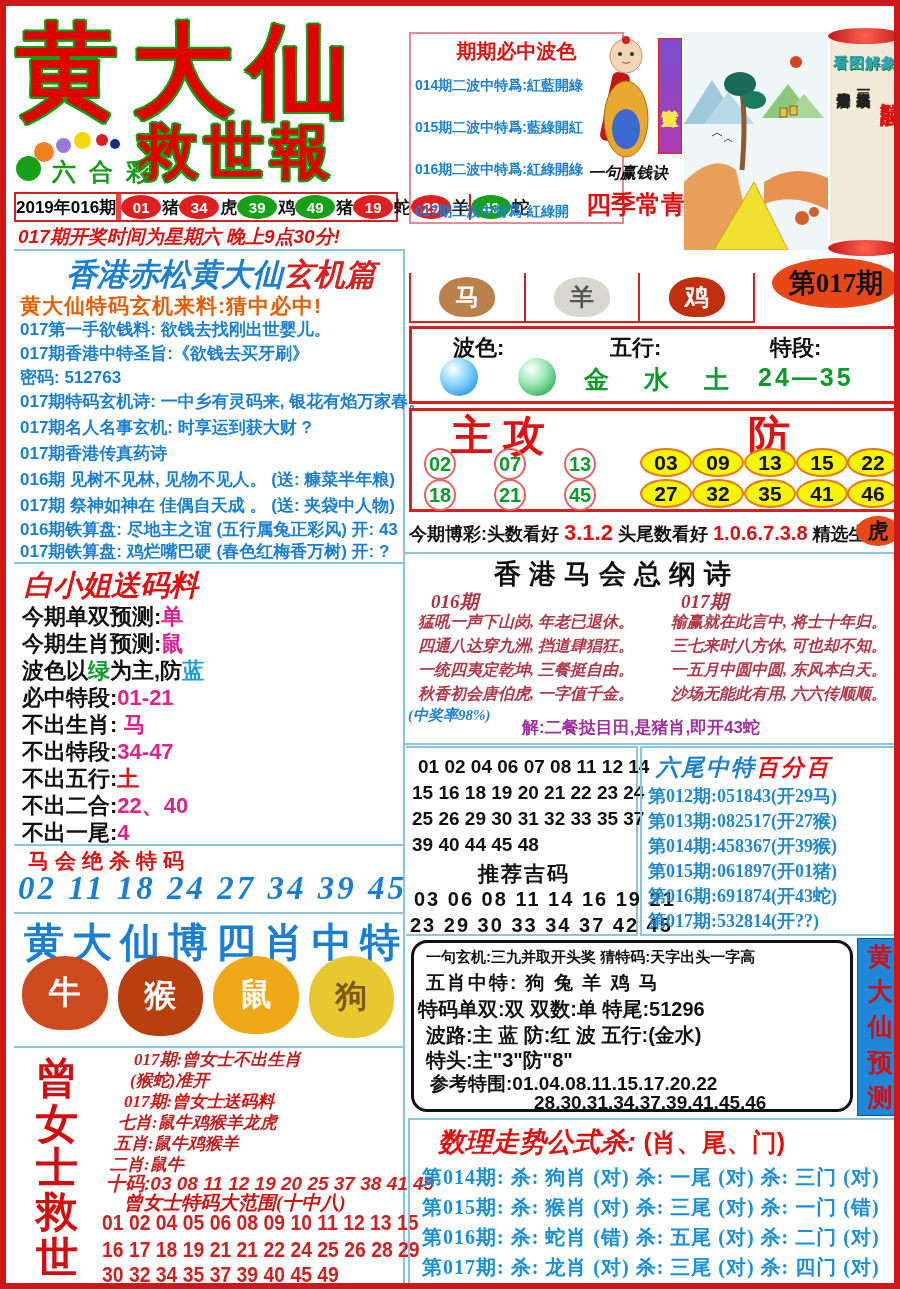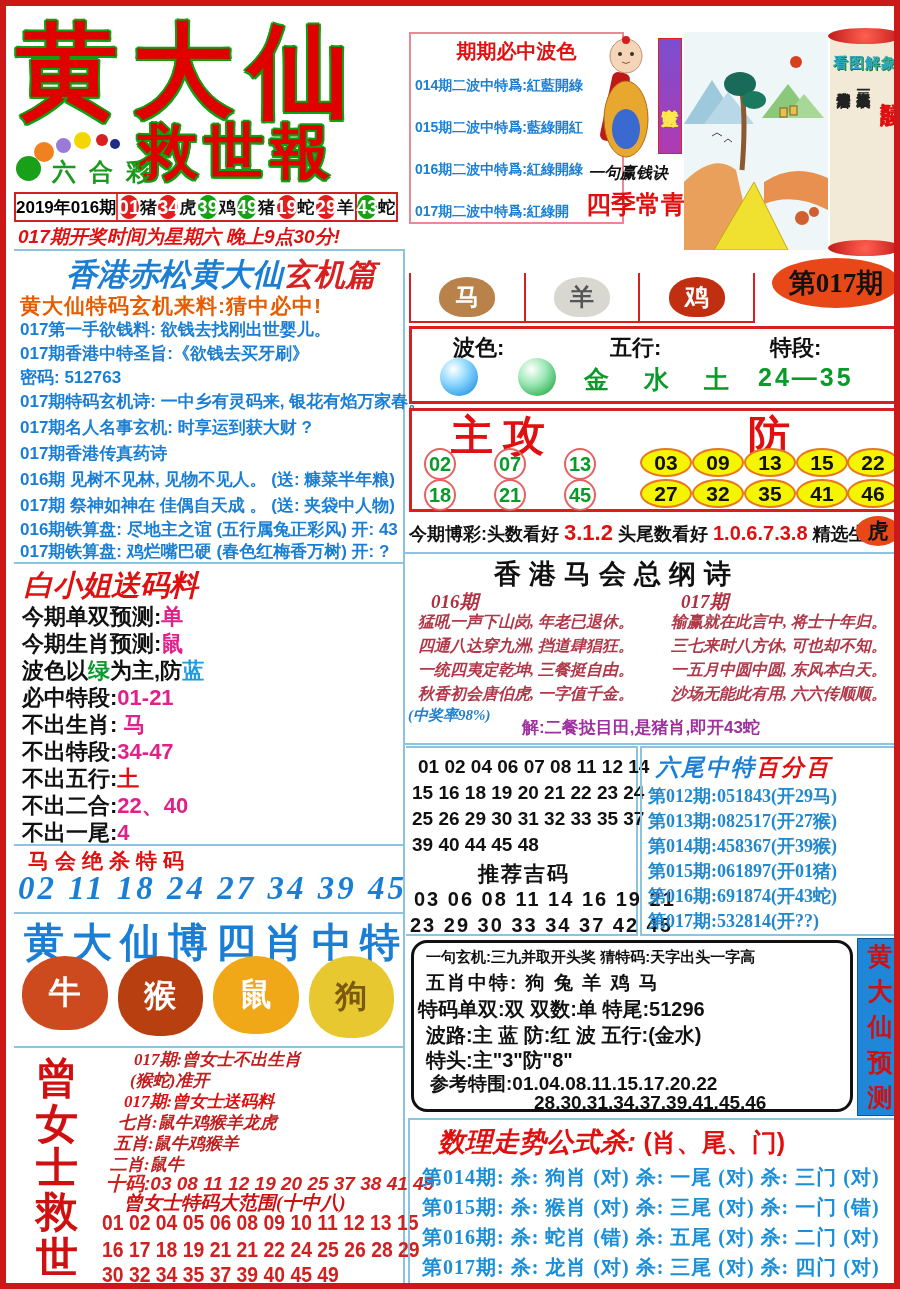--- a/index.html
+++ b/index.html
@@ -12,21 +12,21 @@
   .serif{font-family:"Liberation Serif","DejaVu Serif",serif;}
   .red{color:#e01010;} .blue{color:#1a7fd4;} .green{color:#0a9a2a;} .magenta{color:#e0218a;}
   .darkred{color:#b03848;} .orange{color:#e55d00;} .purpletx{color:#a030a0;} .black{color:#111;}
   .outline-green{text-shadow:2px 0 0 #0f9f0f,-2px 0 0 #0f9f0f,0 2px 0 #0f9f0f,0 -2px 0 #0f9f0f,
      1.5px 1.5px 0 #0f9f0f,-1.5px -1.5px 0 #0f9f0f,1.5px -1.5px 0 #0f9f0f,-1.5px 1.5px 0 #0f9f0f;}
   .hline{background:#8cc3de;height:2px;}
   .vline{background:#8cc3de;width:2px;}
   .dot{border-radius:50%;}
   .zrow{display:flex;align-items:center;border:2px solid #cc2222;box-sizing:border-box;background:#fff;}
   .zcell{display:flex;align-items:center;justify-content:center;gap:1px;flex:1;}
-  .zball{width:20px;height:24px;border-radius:50%;color:#fff;font-weight:bold;font-size:20px;
+  .zball{width:40px;height:24px;border-radius:50%;color:#fff;font-weight:bold;font-size:15px;
          display:flex;align-items:center;justify-content:center;}
   .zball.red{background:#e02020;color:#fff;} .zball.green{background:#18a018;color:#fff;}
   .zanimal{font-size:17px;font-weight:bold;color:#111;}
   .bosebox{border:2px solid #e88a96;box-sizing:border-box;}
   .redbox{border:3px solid #d82020;box-sizing:border-box;}
   .bluebox{border:2px solid #8cc3de;box-sizing:border-box;}
   .ball-blue{background:radial-gradient(circle at 35% 30%,#ffffff,#8fd8ff 40%,#1e90e0 90%);border-radius:50%;}
   .ball-green{background:radial-gradient(circle at 35% 30%,#ffffff,#9fe8b8 40%,#22aa44 90%);border-radius:50%;}
   .atk-circle{width:32px;height:32px;border:2px solid #e86060;border-radius:50%;color:#0a9a2a;
       font-weight:bold;font-size:20px;display:flex;align-items:center;justify-content:center;box-sizing:border-box;}
@@ -58,21 +58,21 @@
   <div class="abs b outline-green nowrap" style="left:132px;top:116px;font-size:60px;line-height:1;color:#e00000;letter-spacing:6px;">救世報</div>
   <div class="abs dot" style="left:10px;top:150px;width:25px;height:25px;background:#18a018;"></div>
   <div class="abs dot" style="left:28px;top:136px;width:20px;height:20px;background:#f08020;"></div>
   <div class="abs dot" style="left:50px;top:132px;width:15px;height:15px;background:#9a7ad8;"></div>
   <div class="abs dot" style="left:68px;top:126px;width:17px;height:17px;background:#f2d800;"></div>
   <div class="abs dot" style="left:90px;top:128px;width:12px;height:12px;background:#d82020;"></div>
   <div class="abs dot" style="left:104px;top:133px;width:10px;height:10px;background:#202a88;"></div>
   <div class="abs b nowrap" style="left:46px;top:150px;font-size:24px;color:#1a9a1a;letter-spacing:13px;">六合彩</div>
 
   <div class="abs zrow" style="left:8px;top:186px;width:384px;height:30px;">
-    <div class="zcell b nowrap" style="flex:0 0 96px;font-size:17px;border-right:2px solid #ef4444;height:100%;">2019年016期</div>
+    <div class="zcell b nowrap" style="flex:0 0 96px;font-size:17px;border-right:5px solid #ef4444;height:100%;">2019年016期</div>
     <div class="zcell">
         <span class="zball red">01</span>
         <span class="zanimal">猪</span>
       </div>
     <div class="zcell">
         <span class="zball red">34</span>
         <span class="zanimal">虎</span>
       </div>
     <div class="zcell">
         <span class="zball green">39</span>

